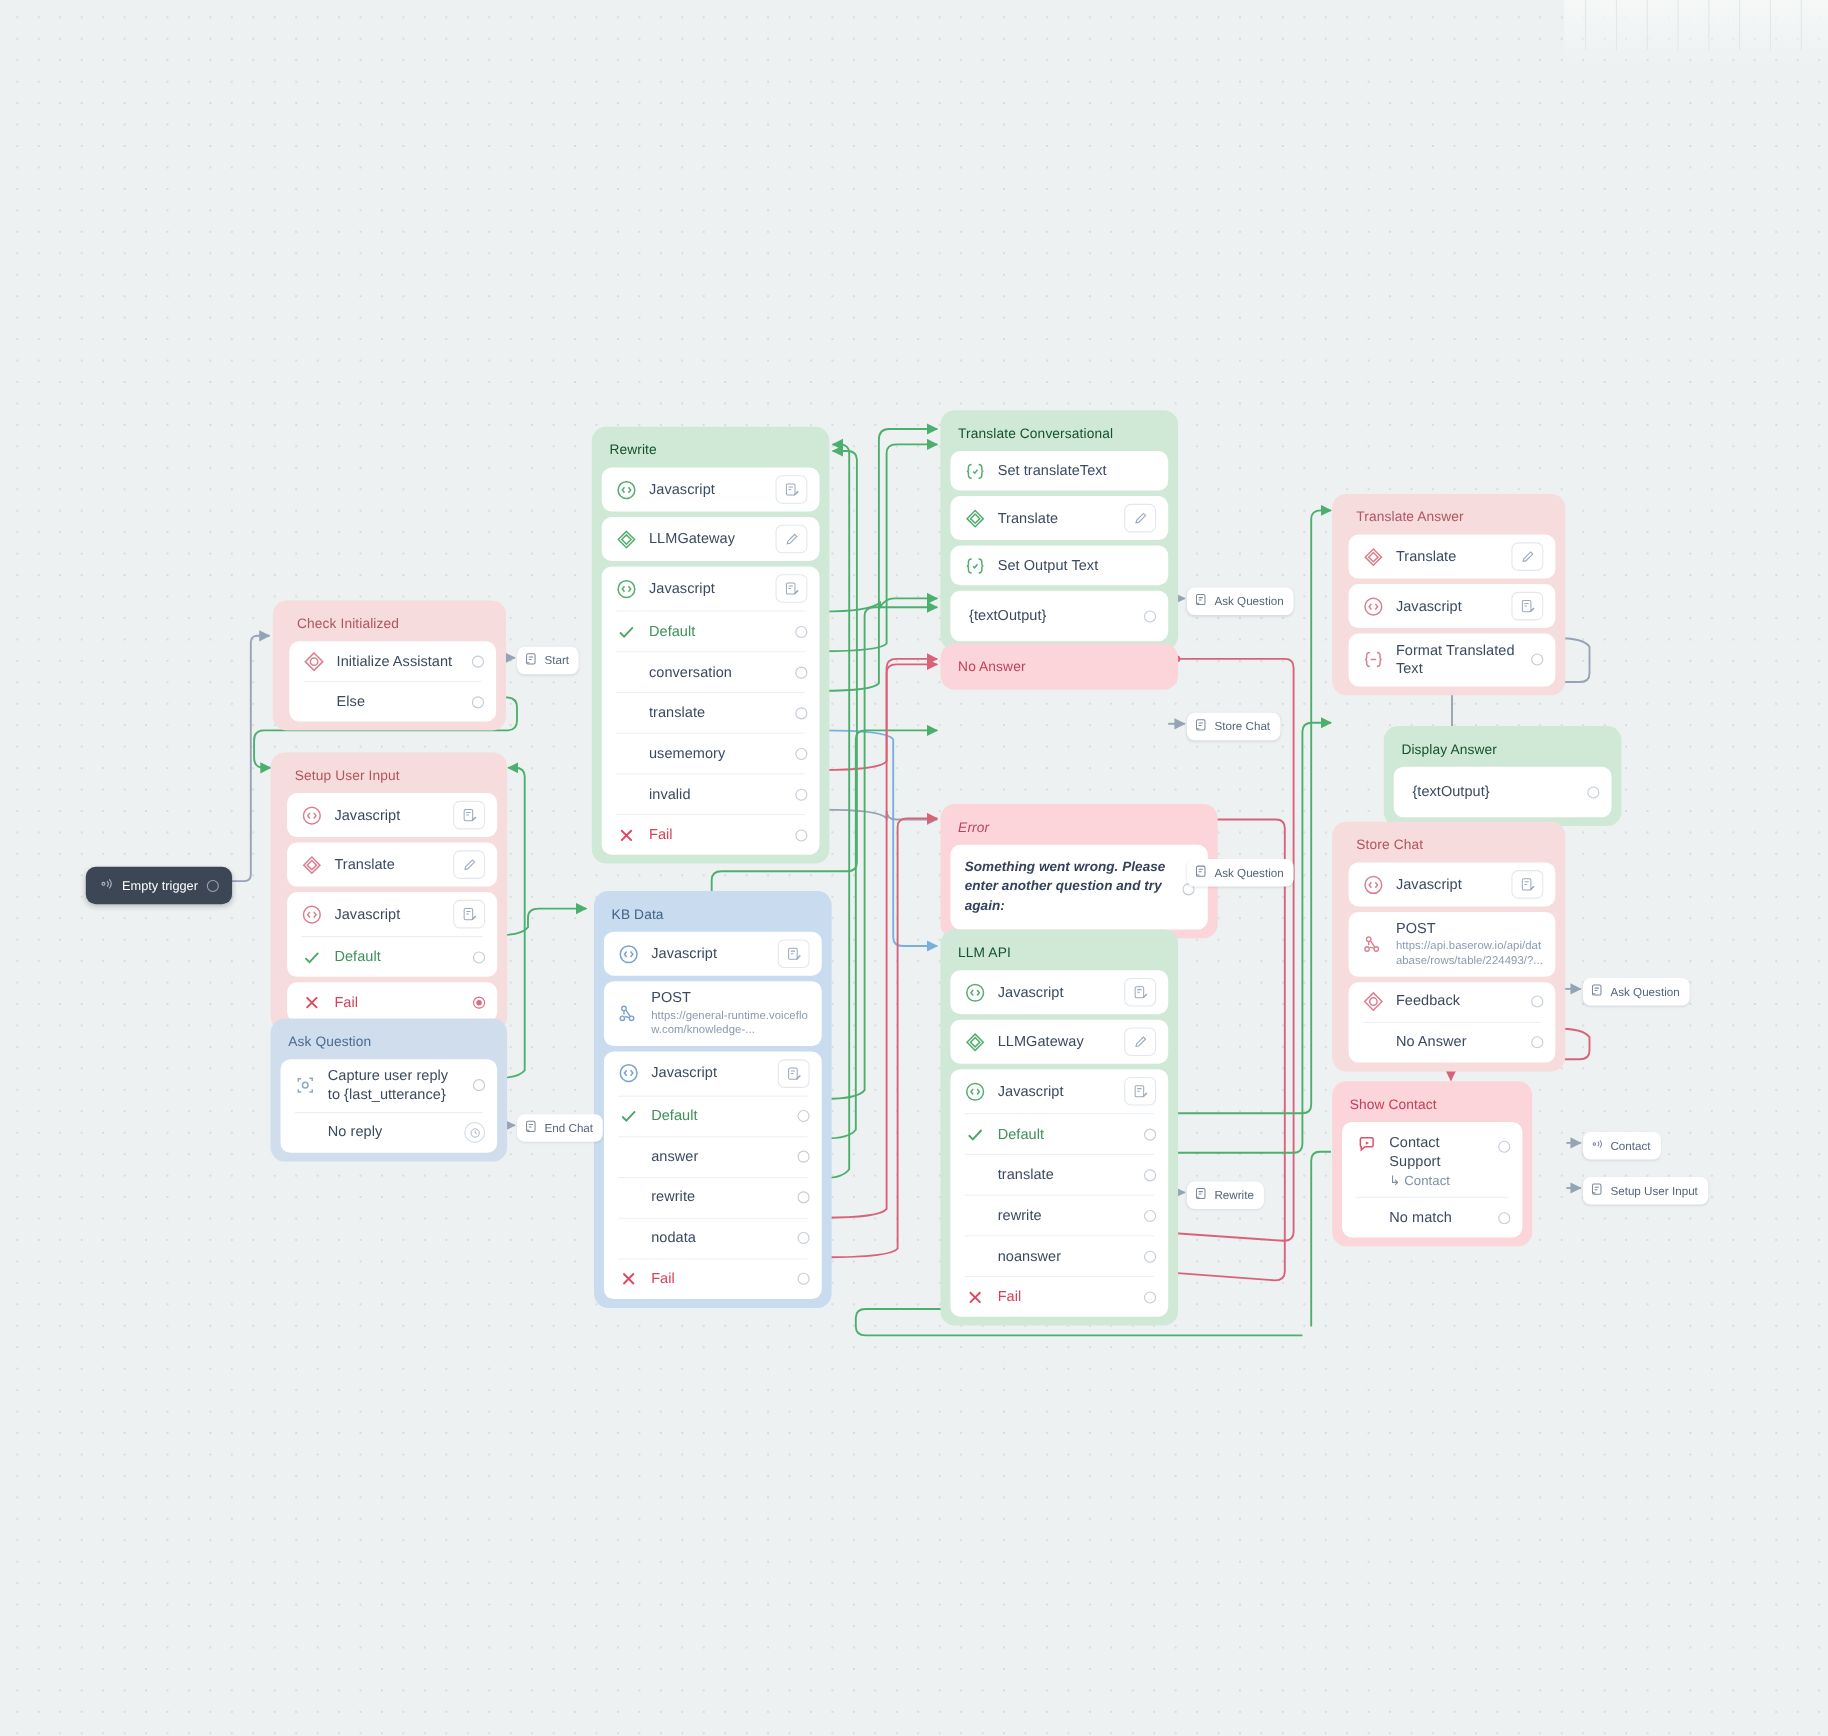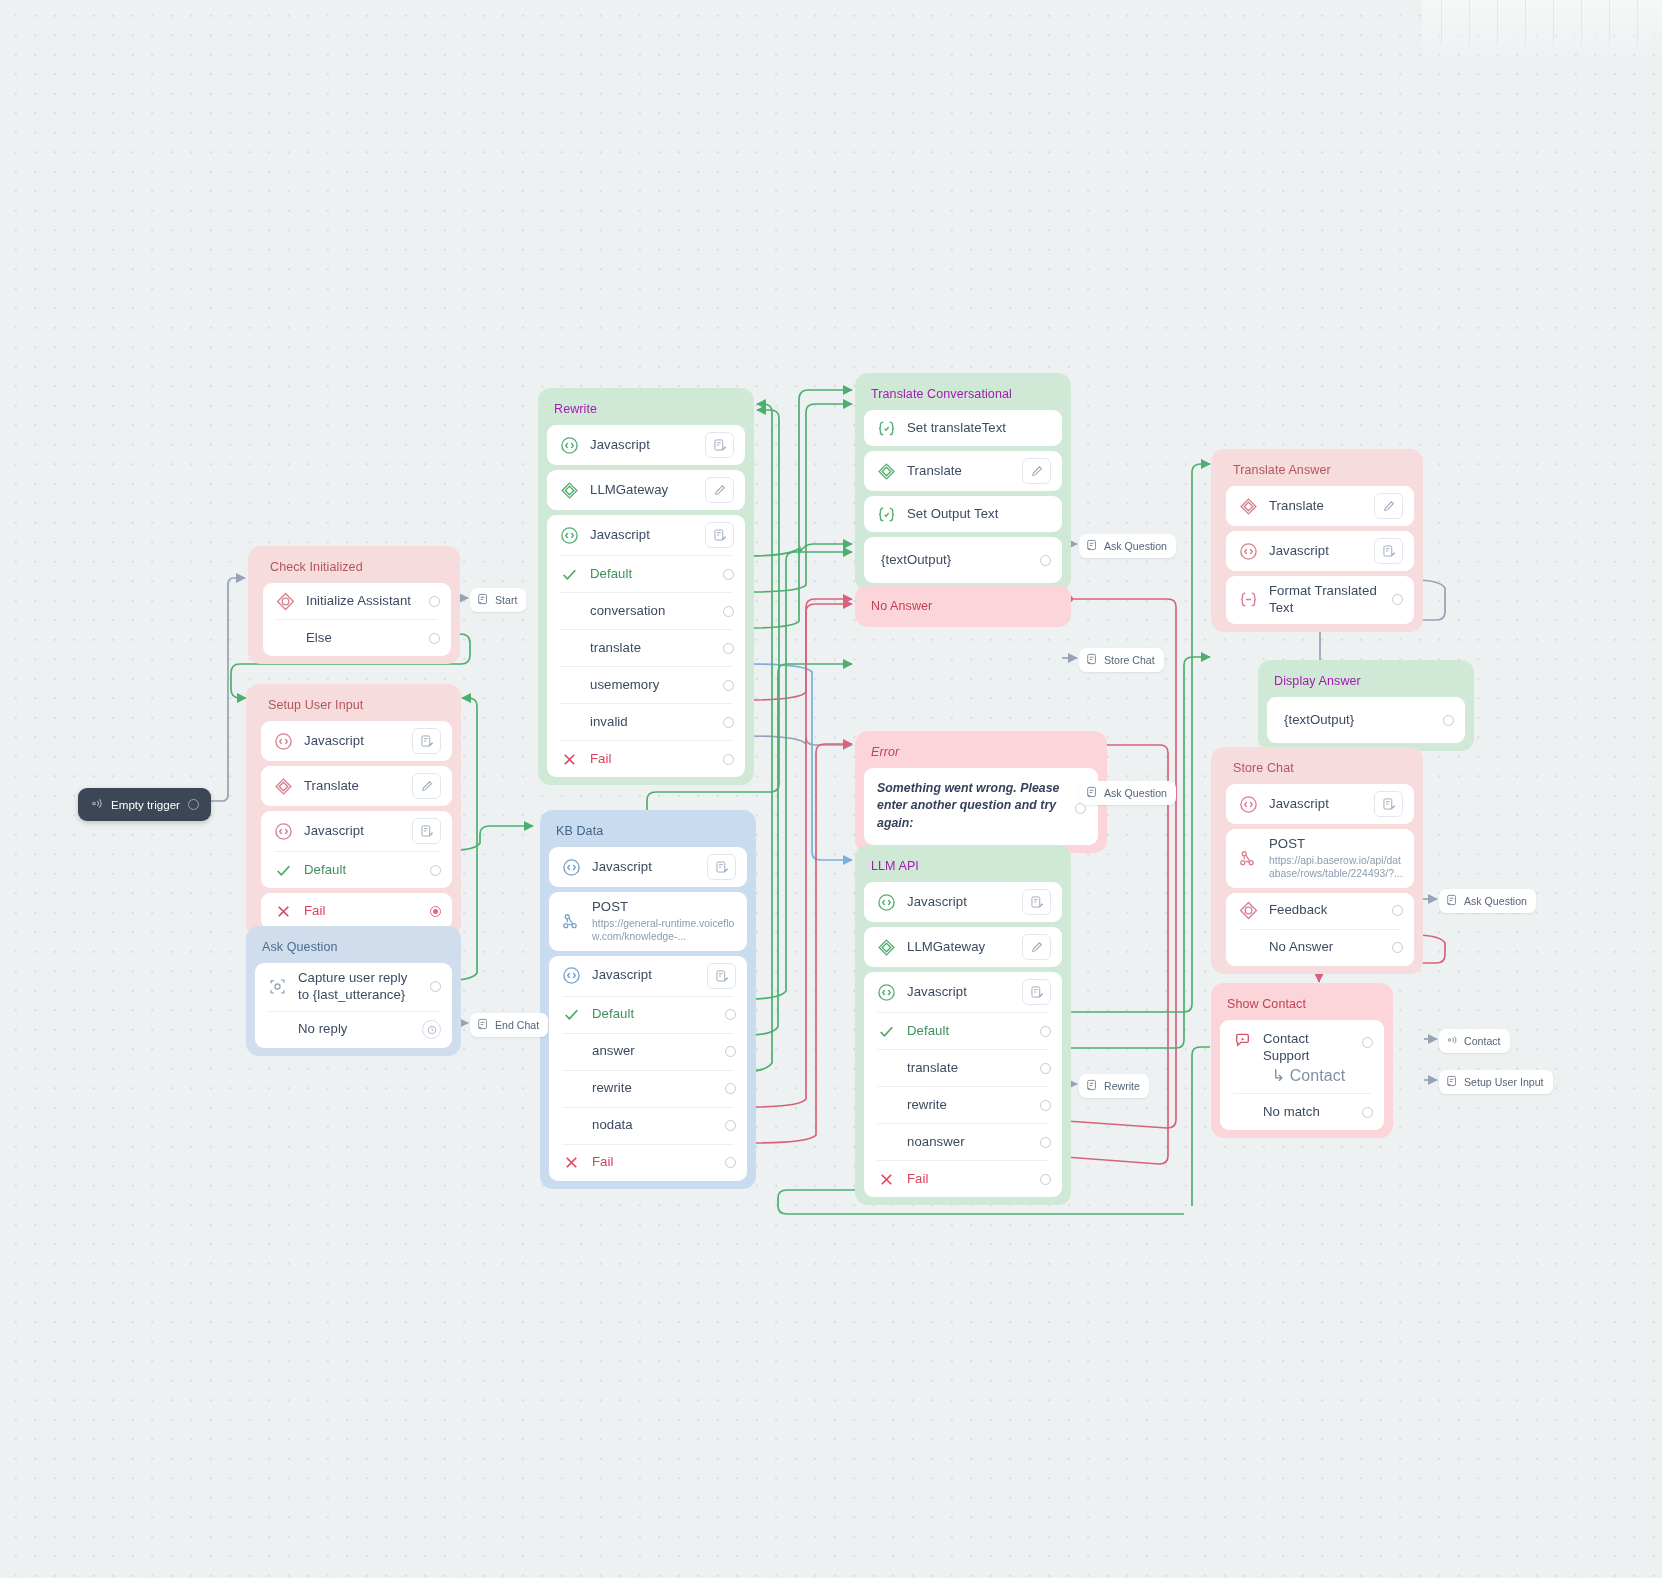--- a/index.html
+++ b/index.html
@@ -34,21 +34,21 @@
     border-radius:13px;
     padding:5px;
     box-sizing:border-box;
   }
   .block .title{
     font-size:12.5px;
     padding:9px 11px 9px;
     letter-spacing:.1px;
   }
   .block.green{background:#cfe9d6;}
-  .block.green .title{color:#a21caf;}
+  .block.green .title{color:#14532d;}
   .block.red{background:#f6dcdc;padding-left:11px;}
   .block.red .title{color:#b2555f;}
   .block.redstrong{background:#fbd5da;}
   .block.redstrong .title{color:#c24257;}
   .block.blue{background:#cfdded;}
   .block.blue .title{color:#4a6c90;}
   .block.blue2{background:#c9dcef;}
   .block.blue2 .title{color:#40648b;}
 
   .card{
@@ -73,21 +73,21 @@
   .row .lbl{
     font-size:13.2px;color:#3b4a61;
     flex:1 1 auto;line-height:1.28;
     letter-spacing:.05px;
   }
   .row .lbl .sub{
     display:block;font-size:10.3px;color:#8a9bb0;line-height:1.3;margin-top:1px;
     word-break:break-all;
   }
   .row .lbl .subi{
-    display:block;font-size:16px;color:#7f8fa4;margin-top:1px;text-align:center;
+    display:block;font-size:12px;color:#7f8fa4;margin-top:1px;
   }
   .row.green-lbl .lbl{color:#3f9059;}
   .row.red-lbl .lbl{color:#d9405a;}
   .row.msg{align-items:flex-start;padding:12px 13px 13px 13px;}
   .row.msg .lbl{font-size:12.3px;font-weight:bold;color:#33415a;line-height:1.42;padding-right:22px;}
   .row.indent{padding-left:43px;}
   .divider{height:1px;background:#edf0f3;margin:0 13px;}
 
   
   .port{

